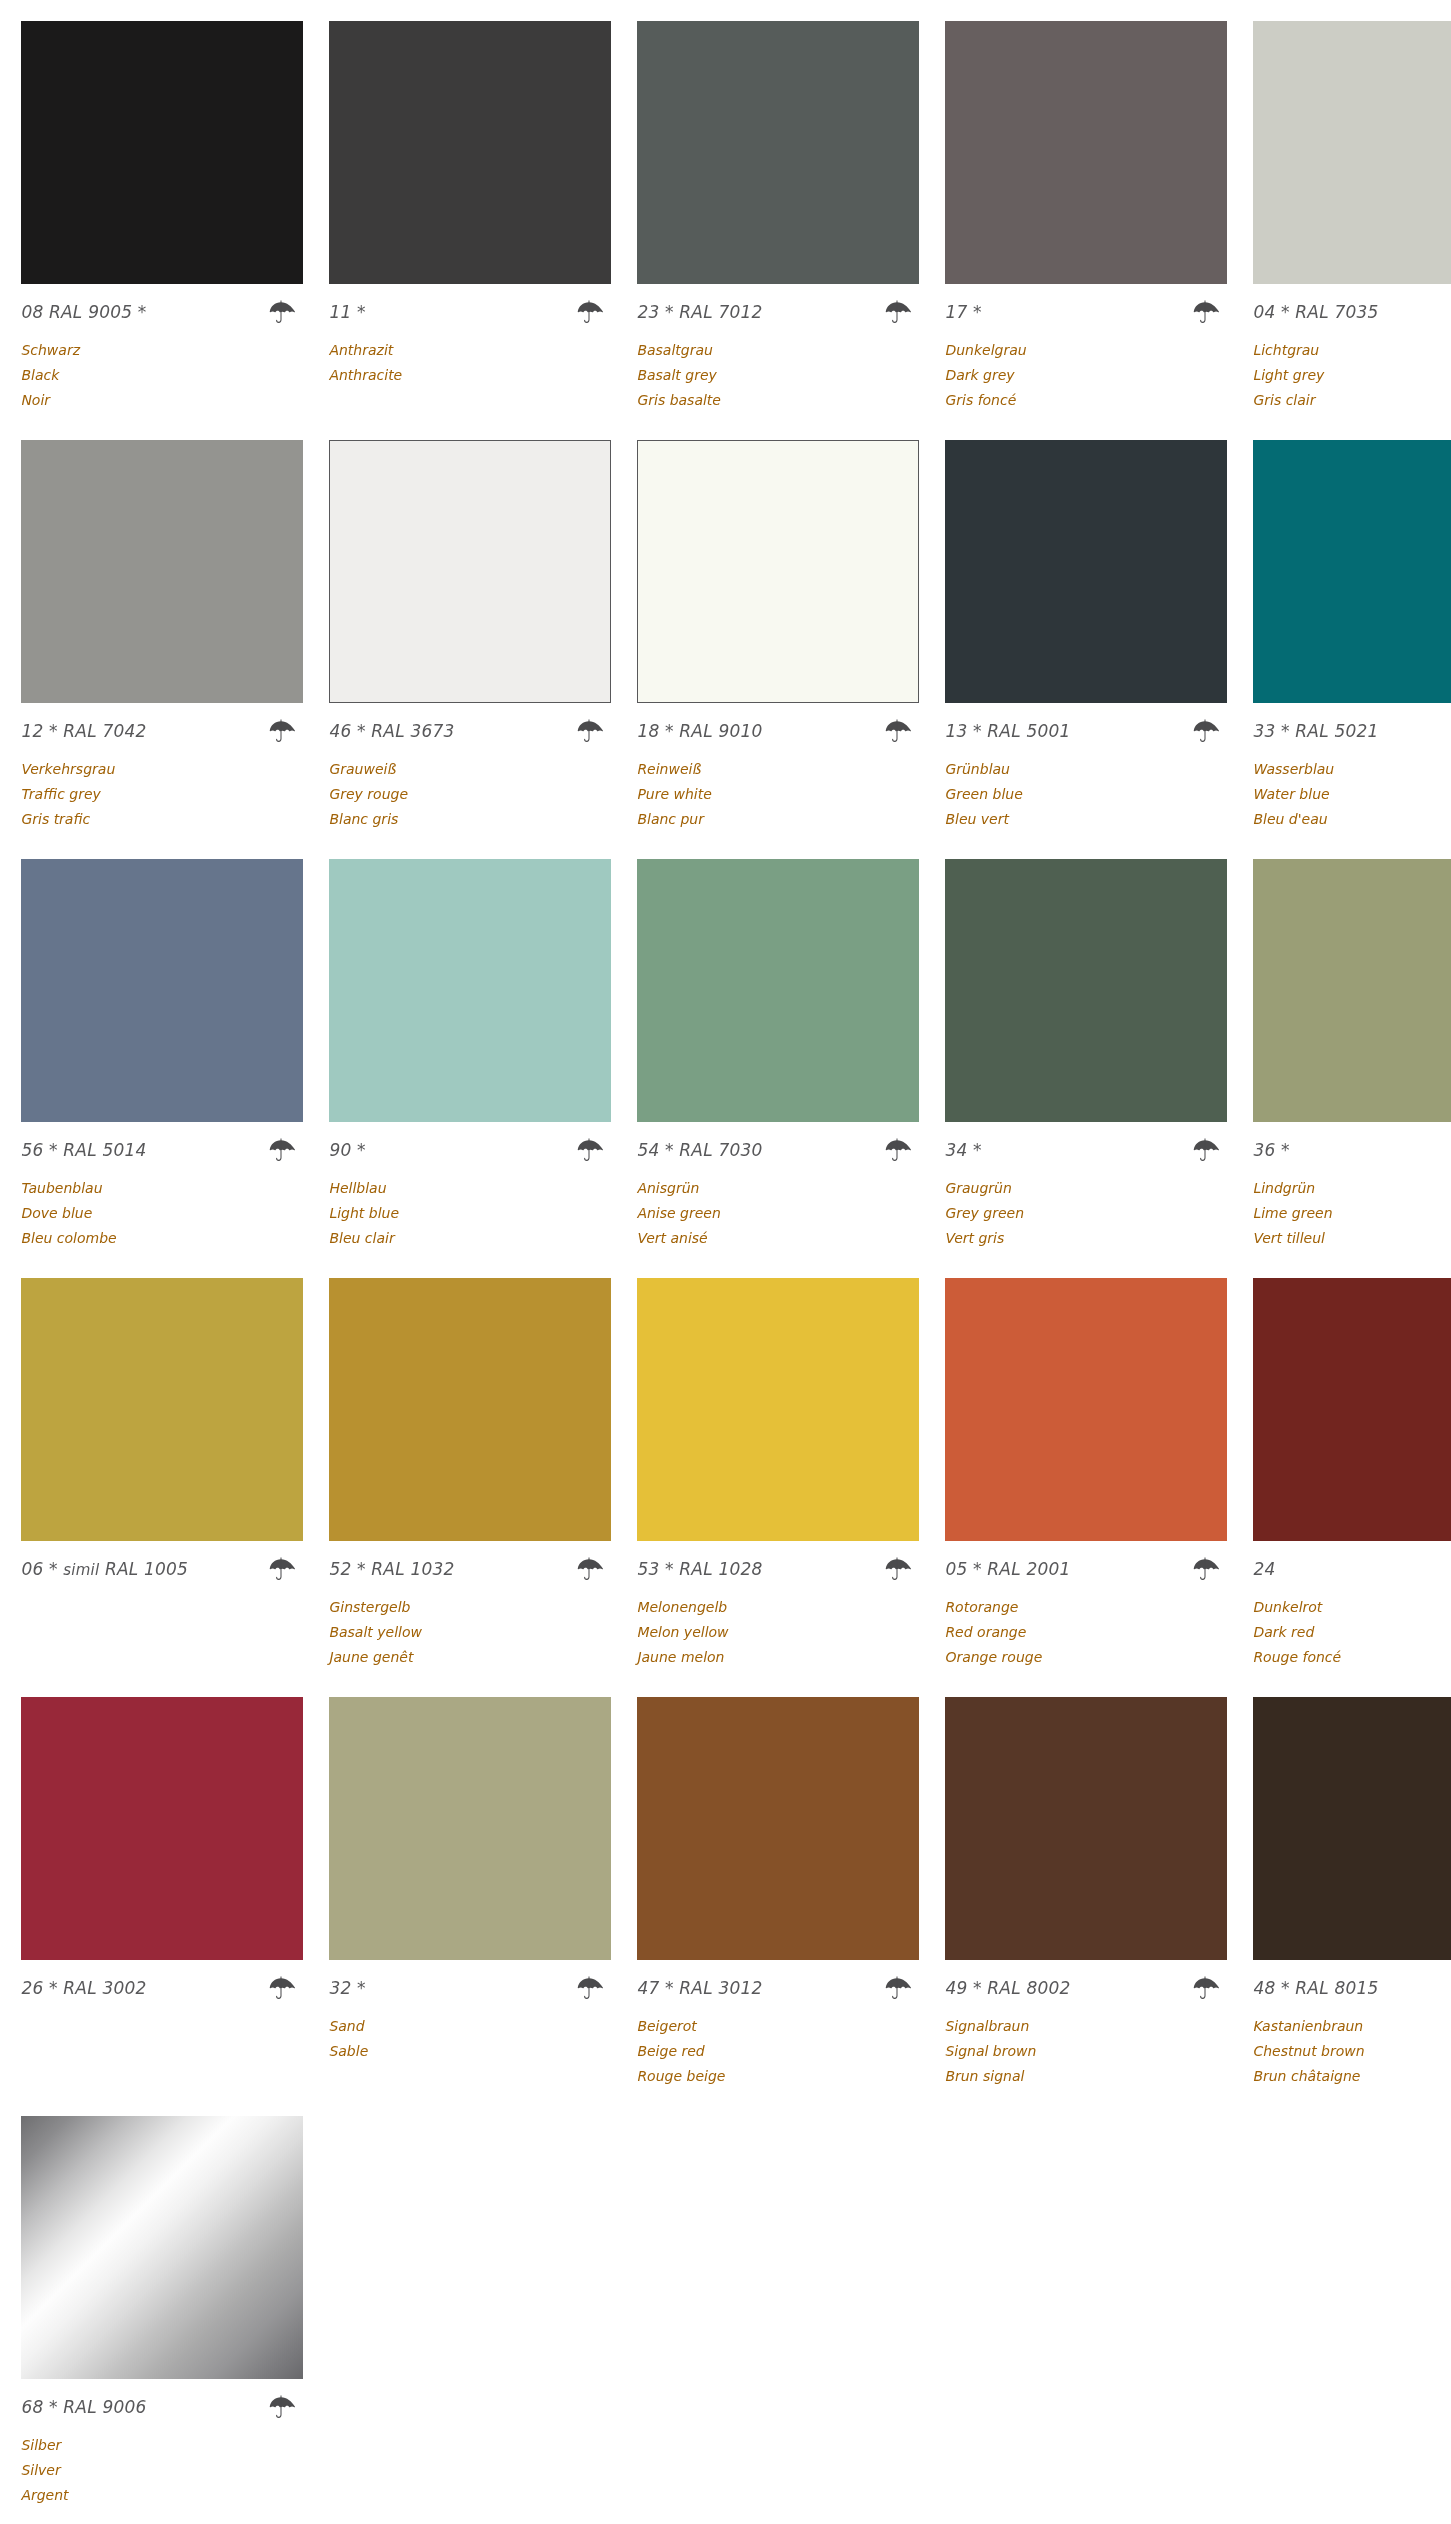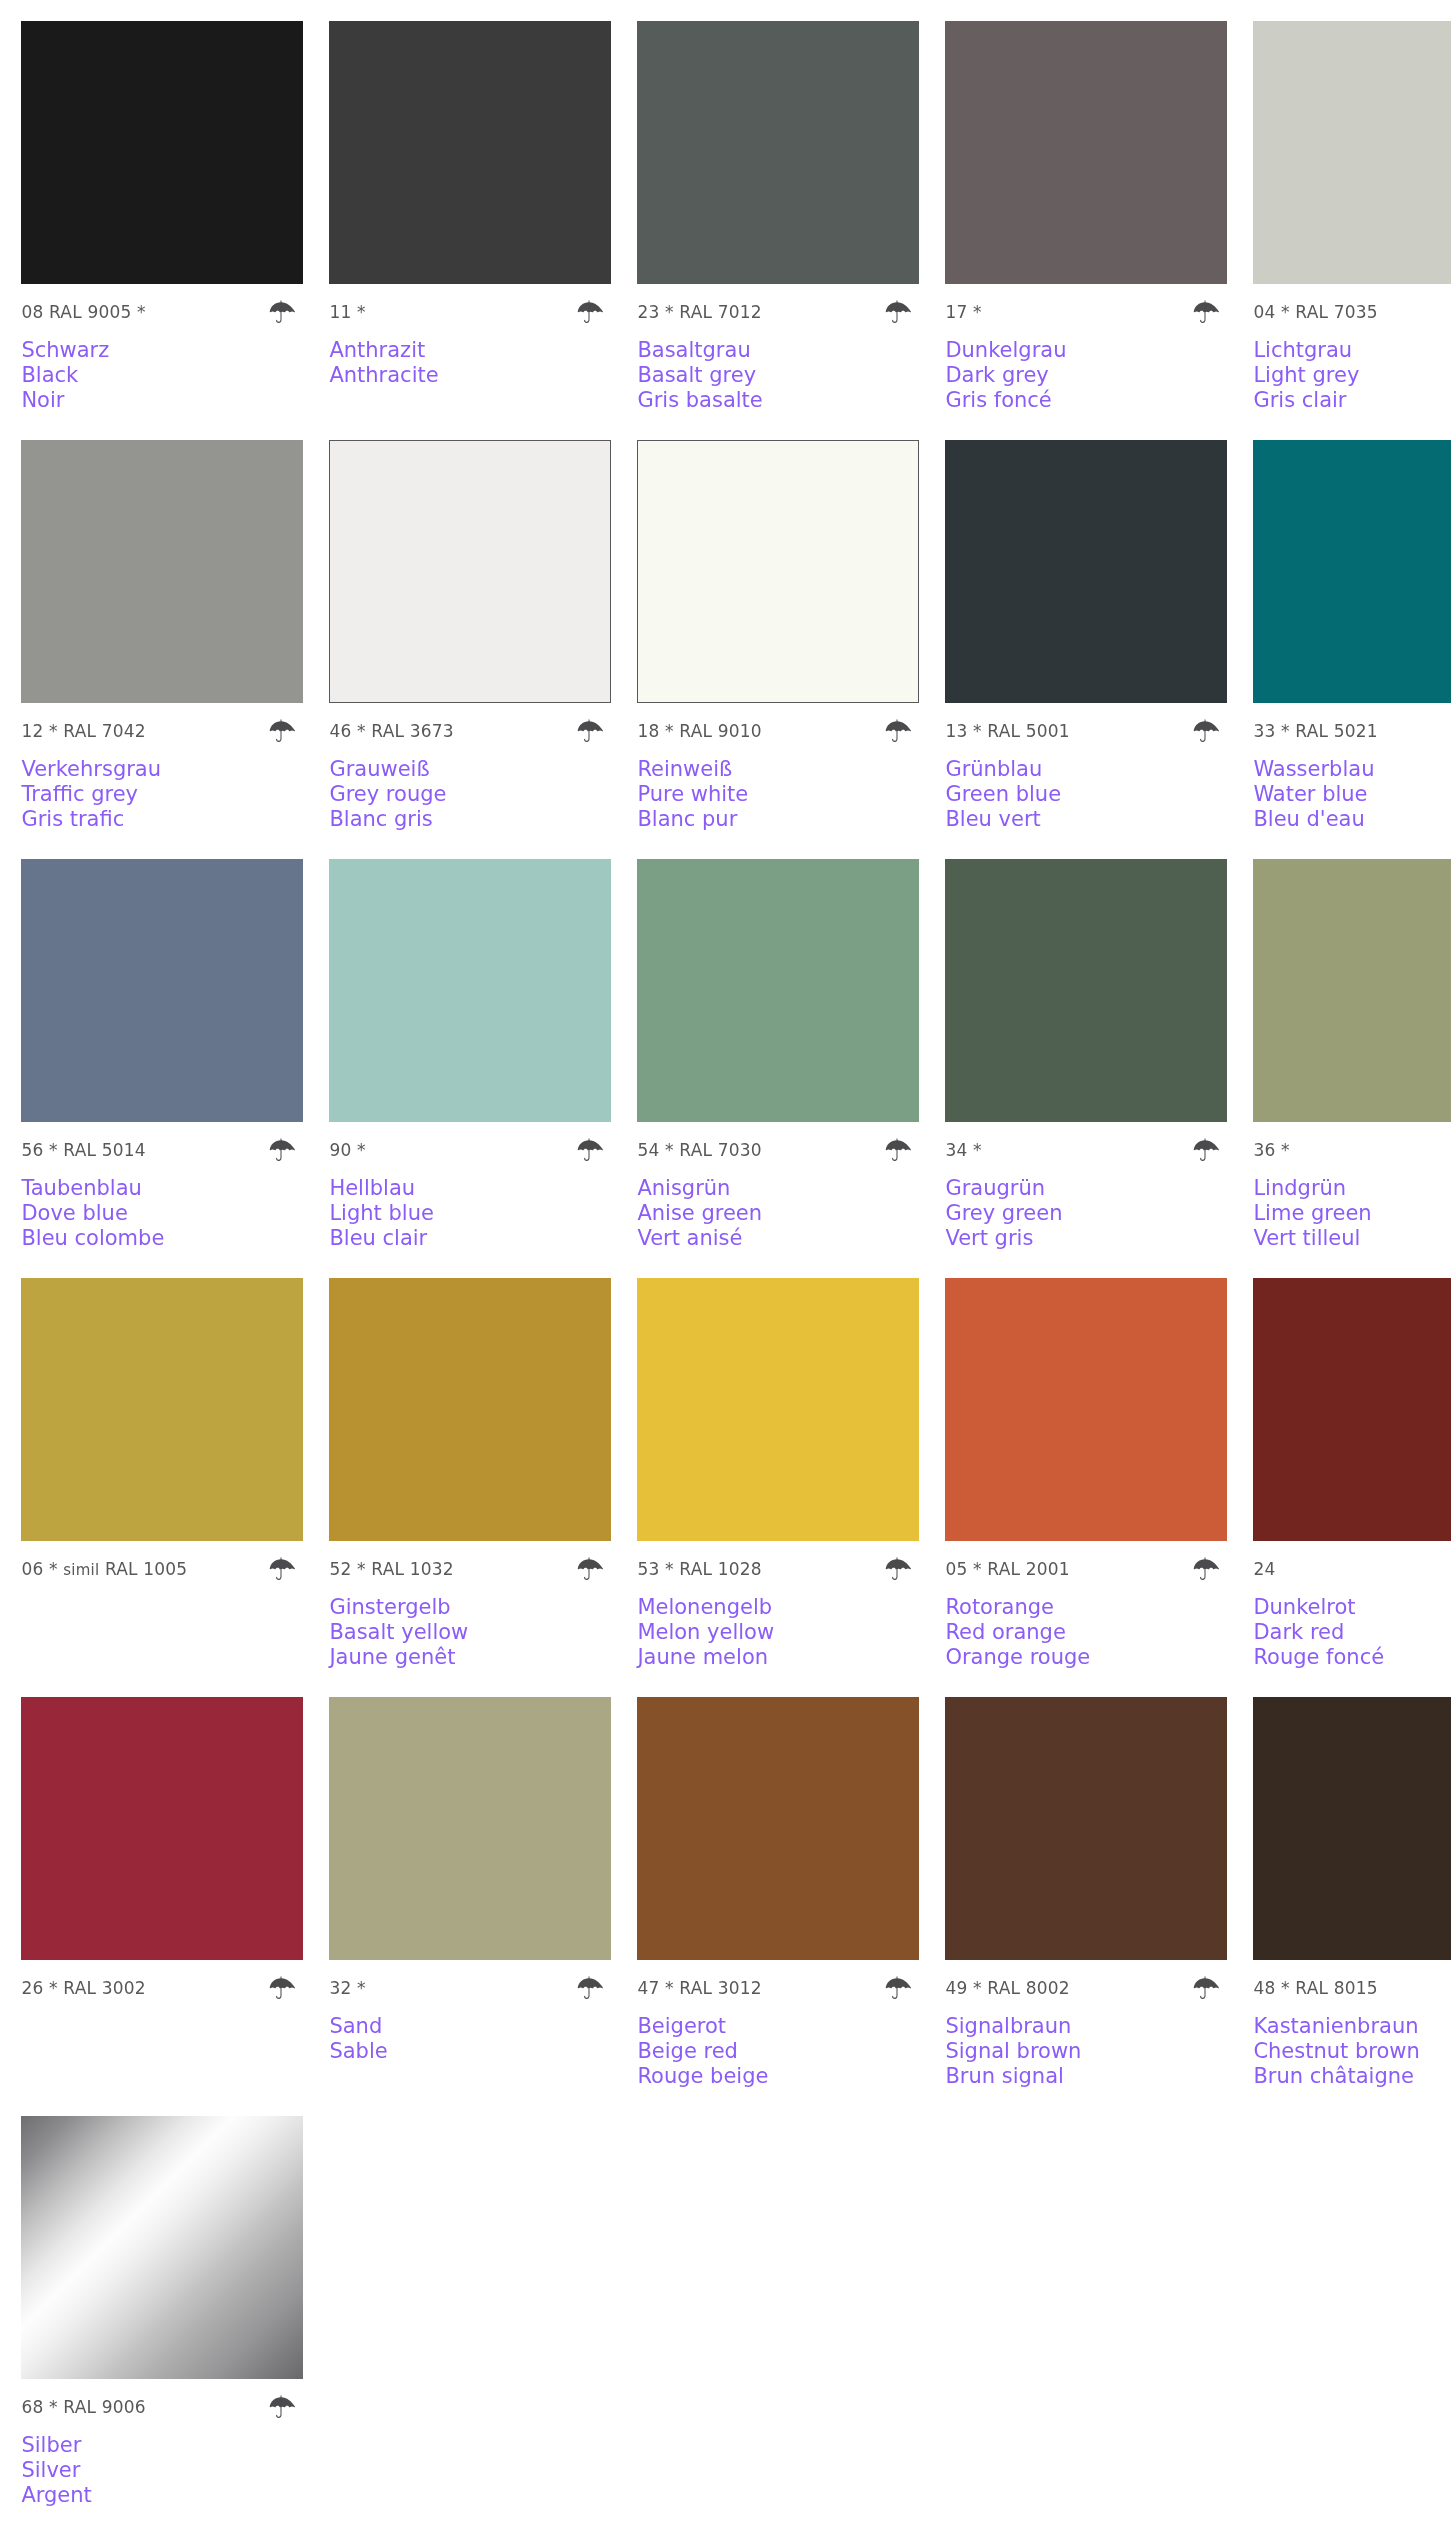--- a/index.html
+++ b/index.html
@@ -26,20 +26,21 @@
     display: grid;
     grid-template-columns: repeat(5, 282px);
     column-gap: 26px;
     grid-auto-rows: 419px;
     margin-left: 21.4px;
   }
 
   .cell {
     position: relative;
     width: 282px;
+    font-style: italic;
   }
 
   .swatch {
     width: 282px;
     height: 263px;
     box-sizing: border-box;
   }
   .swatch.bordered {
     border: 0.8px solid #58585a;
   }
@@ -70,23 +71,23 @@
   .umbrella {
     width: 28px;
     height: 28px;
     flex: 0 0 28px;
     margin-right: 8.2px;
     display: block;
   }
 
   .names {
     margin-top: 15px;
-    font-size: 21px;
+    font-size: 14px;
     line-height: 25px;
-    color: #8b5cf6;
+    color: #a16207;
   }
   .names div { white-space: nowrap; }
 
   
   .swatch.metallic {
     background-image:
       linear-gradient(135deg,
         #6e6e70 0%,
         #8b8b8d 9%,
         #bdbdbe 20%,

